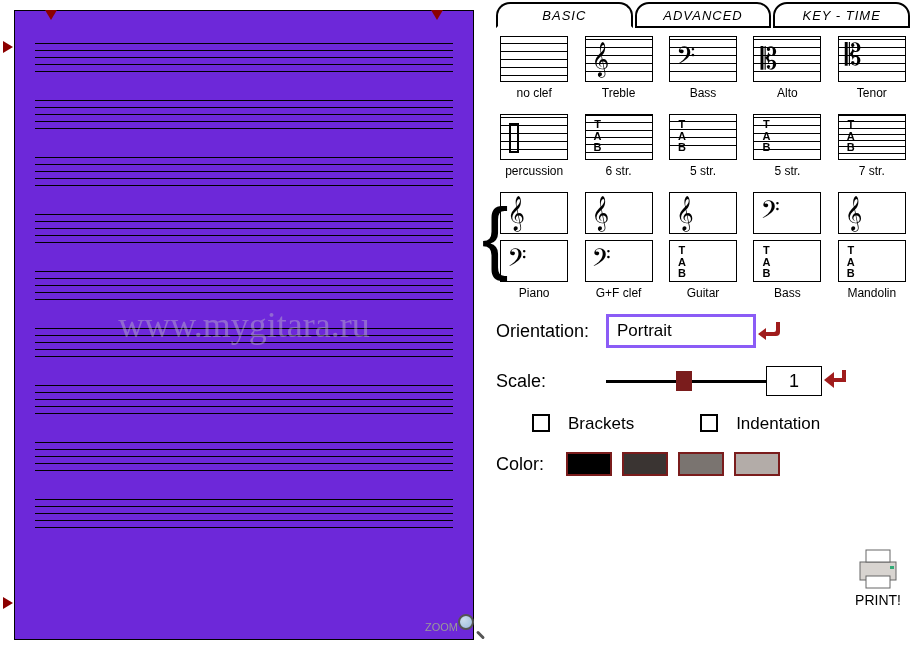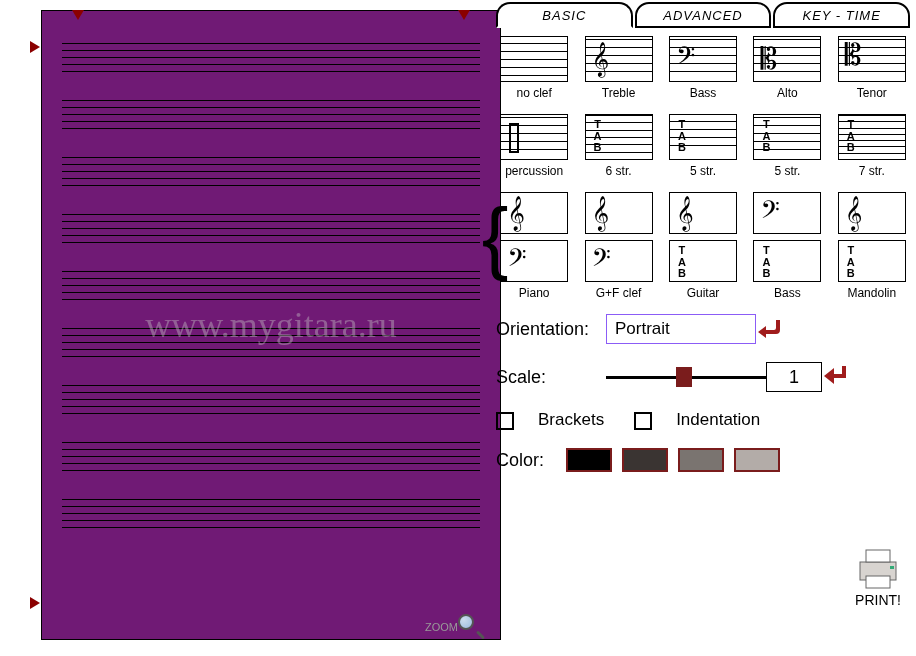--- a/index.html
+++ b/index.html
@@ -1,21 +1,21 @@
 <!DOCTYPE html>
 <html><head>
 <meta charset="utf-8">
 <style>
 * { box-sizing: border-box; margin: 0; padding: 0; }
 body { font-family: Arial, sans-serif; font-size: 14px; background: #fff; width: 916px; height: 656px; overflow: hidden; }
 .app { display: flex; height: 100%; position: relative; }
 
 
 .preview-panel { width: 490px; position: relative; padding: 10px 14px; }
-.page { background: #701a75; border: 1px solid #000; width: 460px; height: 630px; position: relative; padding: 32px 20px; margin-left: 27px; }
+.page { background: #6d28d9; border: 1px solid #000; width: 460px; height: 630px; position: relative; padding: 32px 20px; }
 .ruler-mark-top { position: absolute; top: -1px; width: 0; height: 0; border-left: 6px solid transparent; border-right: 6px solid transparent; border-top: 10px solid #8B0000; }
 .ruler-mark-left { position: absolute; left: -12px; width: 0; height: 0; border-top: 6px solid transparent; border-bottom: 6px solid transparent; border-left: 10px solid #8B0000; }
 .staff { margin-bottom: 28px; }
 .staff-line { border-top: 1px solid #000; height: 7px; }
 .staff-line:last-child { height: 0; }
 
 .watermark { position: absolute; top: 50%; left: 50%; transform: translate(-50%, -50%); font-size: 36px; font-family: Georgia, serif; color: rgba(200,200,200,0.4); white-space: nowrap; pointer-events: none; }
 
 .zoom-ctrl { position: absolute; bottom: 16px; right: 6px; display: flex; align-items: center; font-size: 11px; }
 .zoom-ctrl .mag { width: 26px; height: 26px; position: relative; }
@@ -39,31 +39,31 @@
 
 .grand-grid { display: grid; grid-template-columns: repeat(5, 1fr); gap: 4px 8px; margin-bottom: 14px; }
 .grand-cell { text-align: center; cursor: pointer; font-size: 12px; position: relative; }
 .grand-stack { width: 68px; margin: 0 auto 4px; position: relative; }
 .grand-box { width: 68px; height: 42px; border: 1px solid #000; position: relative; display: flex; flex-direction: column; justify-content: center; }
 .grand-box + .grand-box { margin-top: 6px; }
 .brace { position: absolute; left: -10px; top: 0; bottom: 0; width: 10px; font-size: 80px; line-height: 0.9; display: flex; align-items: center; justify-content: center; }
 
 .row { display: flex; align-items: center; margin-bottom: 18px; }
 .row-label { font-size: 18px; width: 110px; }
-.text-input { border: 1px solid #8b5cf6; height: 30px; width: 150px; padding: 14px 8px; font-size: 17px; }
+.text-input { border: 3px solid #8b5cf6; height: 30px; width: 150px; padding: 14px 8px; font-size: 17px; }
 .small-input { border: 1px solid #000; height: 30px; width: 56px; text-align: center; font-size: 18px; }
 .red-arrow { width: 30px; height: 26px; cursor: pointer; position: relative; }
 .red-arrow svg { width: 100%; height: 100%; }
 
 .slider-track { position: relative; width: 160px; height: 24px; }
 .slider-line { position: absolute; top: 11px; left: 0; right: 0; border-top: 3px solid #000; }
 .slider-handle { position: absolute; top: 2px; left: 70px; width: 16px; height: 20px; background: #7a1c1c; cursor: pointer; }
 
 .checkbox-row { display: flex; gap: 30px; align-items: center; margin-bottom: 18px; }
-.cb { display: flex; align-items: flex-end; gap: 24px; cursor: pointer; font-size: 17px; }
+.cb { display: flex; align-items: flex-start; gap: 18px; cursor: pointer; font-size: 17px; margin-left: 36px; }
 .cb-box { width: 18px; height: 18px; border: 2px solid #000; }
 
 .color-row { display: flex; align-items: center; gap: 10px; }
 .swatch { width: 46px; height: 24px; border: 2px solid #7a1c1c; cursor: pointer; }
 
 .print-block { position: absolute; right: 12px; bottom: 48px; text-align: center; cursor: pointer; }
 .printer-icon { width: 52px; height: 42px; margin: 0 auto 2px; }
 </style>
 </head>
 <body>

